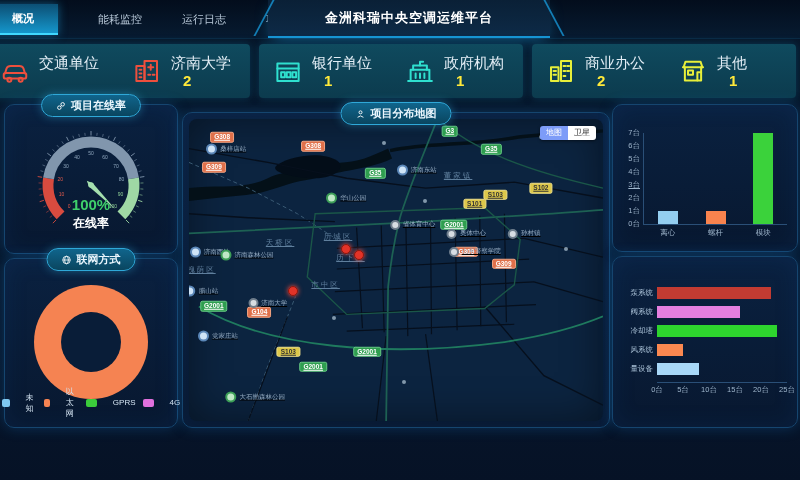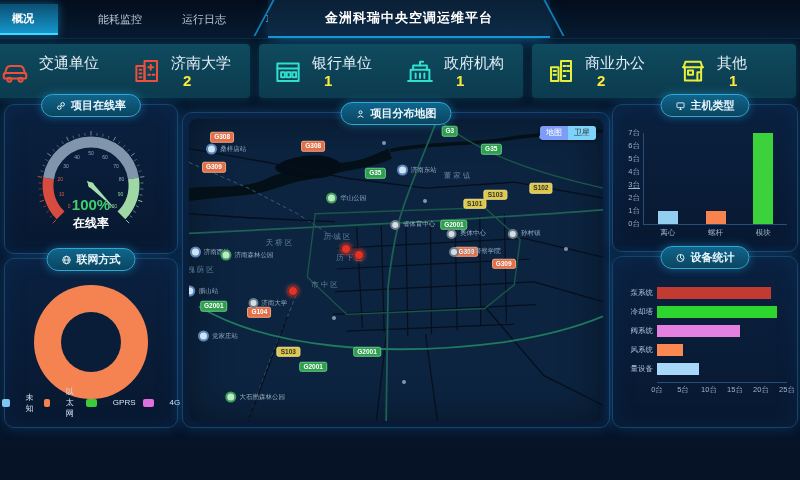--- a/index.html
+++ b/index.html
@@ -70,38 +70,38 @@
   .hrow .hlab{width:32px;text-align:right;font-size:7.5px;color:#a9c0d6;padding-right:4px;white-space:nowrap;overflow:hidden;}
   .htrack{flex:1;height:12px;position:relative;}
   .hbar{position:absolute;left:0;top:0;height:12px;}
   .hxaxis{position:relative;height:12px;margin-left:36px;border-top:1px solid #2a4f77;}
   .hxt{position:absolute;top:2px;font-size:7.5px;color:#9fb6cc;transform:translateX(-50%);white-space:nowrap;}
 
   
   .map-box{position:absolute;left:6px;right:6px;top:6px;bottom:6px;border-radius:8px;overflow:hidden;background:#0c2440;
     box-shadow:inset 0 0 40px rgba(0,0,0,.45);}
   .map-box svg.roads{position:absolute;left:0;top:0;width:100%;height:100%;}
-  .mk{position:absolute;transform:translate(-50%,-50%);display:flex;align-items:center;gap:3px;white-space:nowrap;z-index:3;}
+  .mk{position:absolute;transform:translate(-50%,-50%);display:flex;align-items:center;gap:3px;white-space:nowrap;z-index:3;text-decoration:underline;}
   .mk-shield{font-size:6.5px;font-weight:bold;padding:1px 3px;border-radius:2px;line-height:1;}
   .sh-o{background:#e0704a;color:#fff;border:1px solid #f3a482;}
   .sh-g{background:#2f9e4f;color:#fff;border:1px solid #67c985;}
   .sh-y{background:#ddc84a;color:#333;border:1px solid #efe08a;}
   .mk-c{width:7px;height:7px;border-radius:50%;flex:0 0 auto;}
   .st-c{background:#cfe4f7;border:2px solid #5b87b8;}
   .pk-c{background:#bfe8c6;border:2px solid #3c9e57;}
   .poi-c{width:6px;height:6px;background:#d7dde3;border:2px solid #6e7d8c;}
   .mk-lb{font-size:6.5px;color:#93a9bf;}
   .mk-district{font-size:7.5px;color:#5f7f9d;letter-spacing:2px;}
   .mk-pin{width:8px;height:8px;border-radius:50%;background:#e23328;border:1px solid #8a170f;box-shadow:0 0 5px #ff5040;}
   .mk-dot{width:4px;height:4px;border-radius:50%;background:#9fb4c6;opacity:.8;}
   .map-toggle{position:absolute;right:7px;top:7px;display:flex;z-index:5;border-radius:3px;overflow:hidden;
     box-shadow:0 1px 3px rgba(0,0,0,.5);}
   .tg{font-size:8px;padding:3px 6px;cursor:pointer;line-height:1;}
   .tg-map{background:#7d9cf8;color:#fff;}
-  .tg-sat{background:#7dd3fc;color:#333;}
+  .tg-sat{background:#ffffff;color:#333;}
 </style>
 </head>
 <body>
 
 <div class="screen">
 
   <header>
     <nav class="tabs">
       <div class="tab active">概况</div>
       <div class="tab">能耗监控</div>
@@ -453,75 +453,57 @@
           <div class="mk mk-dot" style="left: 85%; top: 6%;"></div>
         </div>
       <div class="map-toggle">
         <span class="tg tg-map">地图</span>
         <span class="tg tg-sat">卫星</span>
       </div>
     </div>
   </section>
 
   <section class="panel" id="p-host">
-    <div class="pill">
-      <span>
-        <svg width="10" height="10" viewBox="0 0 24 24" fill="none" stroke="#fff" stroke-width="2">
-          <rect x="3.5" y="4.5" width="17" height="11.5" rx="1"></rect>
-            <path d="M9 20.5 h6 M12 16 v4.5"></path>
-        </svg>
-      </span>
-      <span>主机类型</span>
-    </div>
     <div class="vplot" id="host-plot">
         <div class="ytick" style="bottom: 0%;">0台</div>
         <div class="ytick" style="bottom: 14.2857%;">1台</div>
         <div class="ytick" style="bottom: 28.5714%;">2台</div>
         <div class="ytick" style="bottom: 42.8571%; text-decoration: underline;">3台</div>
         <div class="ytick" style="bottom: 57.1429%;">4台</div>
         <div class="ytick" style="bottom: 71.4286%;">5台</div>
         <div class="ytick" style="bottom: 85.7143%;">6台</div>
         <div class="ytick" style="bottom: 100%;">7台</div>
         <div class="vbar" style="left: 16.6667%; height: 14.2857%; background: rgb(147, 206, 240);"></div>
         <div class="vxlab" style="left: 16.6667%;">离心</div>
         <div class="vbar" style="left: 50%; height: 14.2857%; background: rgb(248, 131, 78);"></div>
         <div class="vxlab" style="left: 50%;">螺杆</div>
         <div class="vbar" style="left: 83.3333%; height: 100%; background: rgb(59, 210, 59);"></div>
         <div class="vxlab" style="left: 83.3333%;">模块</div>
       </div>
   </section>
 
   <section class="panel" id="p-dev">
-    <div class="pill">
-      <span>
-        <svg width="10" height="10" viewBox="0 0 24 24" fill="none" stroke="#fff" stroke-width="2">
-          <circle cx="12" cy="12" r="8.5"></circle>
-            <path d="M12 3.5 V12 L18.5 16"></path>
-        </svg>
-      </span>
-      <span>设备统计</span>
-    </div>
     <div class="hwrap">
       <div id="dev-rows">
           <div class="hrow">
             <div class="hlab">泵系统</div>
             <div class="htrack">
               <div class="hbar" style="width: 88%; background: rgb(194, 59, 50);"></div>
             </div>
           </div>
           <div class="hrow">
+            <div class="hlab">阀系统</div>
+            <div class="htrack">
+              <div class="hbar" style="width: 64%; background: rgb(229, 127, 224);"></div>
+            </div>
+          </div>
+          <div class="hrow">
             <div class="hlab">冷却塔</div>
             <div class="htrack">
               <div class="hbar" style="width: 92%; background: rgb(46, 213, 46);"></div>
-            </div>
-          </div>
-          <div class="hrow">
-            <div class="hlab">阀系统</div>
-            <div class="htrack">
-              <div class="hbar" style="width: 64%; background: rgb(229, 127, 224);"></div>
             </div>
           </div>
           <div class="hrow">
             <div class="hlab">风系统</div>
             <div class="htrack">
               <div class="hbar" style="width: 20%; background: rgb(251, 136, 80);"></div>
             </div>
           </div>
           <div class="hrow">
             <div class="hlab">量设备</div>

